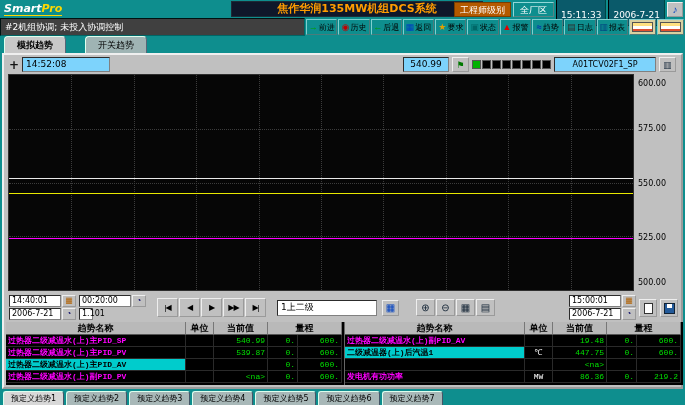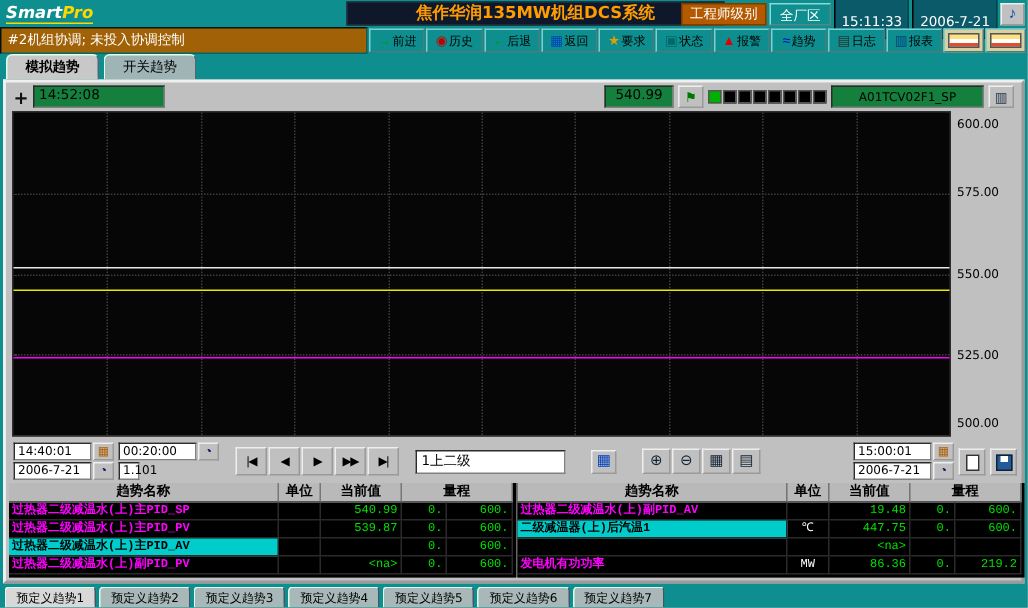--- a/index.html
+++ b/index.html
@@ -13,38 +13,38 @@
   .logo .pro { color:#ffd800; }
   .title-bar { position:absolute; left:231px; top:1px; width:252px; height:16px; background:#0f172a; border:1px solid #1d2b36; color:#ff9c00; font-size:11px; font-weight:bold; text-align:center; line-height:14px; white-space:nowrap; }
   .header-right { position:absolute; right:2px; top:1px; height:16px; display:flex; gap:2px; align-items:center; }
   .badge-level { background:#b35900; color:#fff; font-size:9px; padding:1px 5px; height:15px; line-height:13px; border:1px solid #7a3d00; }
   .area-btn { background:#0e8e8e; border:1px outset #8fd8d8; color:#fff; font-size:9px; padding:1px 6px; height:15px; line-height:12px; cursor:pointer; }
   .dtbox { background:#0a5a6a; border:1px inset #044; color:#fff; font-size:9px; padding:16px 4px; height:32px; line-height:12px; white-space:nowrap; }
   .speaker-btn { width:16px; height:15px; background:#c0c0c0; border:1px outset #eee; color:#0040c0; font-size:10px; line-height:13px; text-align:center; cursor:pointer; }
 
   
   .status-row { position:absolute; left:0; top:18px; width:685px; height:18px; display:flex; }
-  .status-msg { width:245px; background:#a16207; border:1px inset #066; color:#fff; font-size:9px; line-height:16px; padding-left:4px; white-space:nowrap; overflow:hidden; }
+  .status-msg { width:305px; background:#404040; border:1px inset #066; color:#fff; font-size:9px; line-height:16px; padding-left:4px; white-space:nowrap; overflow:hidden; }
   .toolbar { flex:1; display:flex; gap:1px; padding:1px; }
   .tb { flex:1; display:flex; flex-direction:row; align-items:center; justify-content:center; gap:1px; background:#0e8e8e; border:1px outset #7fcfcf; font-size:8px; color:#000; cursor:pointer; white-space:nowrap; padding:0; }
   .tbi { font-size:9px; line-height:1; }
   .thumb-btn { width:27px; border:1px outset #7fcfcf; background:#d8d0a0; cursor:pointer; position:relative; }
   .thumb-btn .mini-screen { position:absolute; left:2px; top:2px; right:2px; bottom:2px; background:linear-gradient(180deg,#ffe080 0 40%,#fff 40% 70%,#e05030 70% 100%); border:1px solid #555; }
 
   
-  .view-tabs { position:absolute; left:4px; top:36px; height:17px; display:flex; gap:3px; }
+  .view-tabs { position:absolute; left:4px; top:36px; height:17px; display:flex; gap:19px; }
   .vtab { font-size:9px; padding:2px 12px 0; background:#9fb4b4; border:1px solid #4c6; border-color:#dfe #567 #888 #dfe; border-bottom:none; border-radius:4px 4px 0 0; color:#000; cursor:pointer; line-height:13px; }
   .vtab.active { background:#c8c8c8; font-weight:bold; z-index:3; position:relative; }
 
   
   .main-panel { position:absolute; left:2px; top:53px; width:681px; height:336px; background:#c0c0c0; border:2px outset #efefef; }
 
   .chart-header { position:absolute; left:2px; top:1px; right:2px; height:17px; display:flex; align-items:center; gap:3px; padding:0 3px; }
   .crosshair { font-size:12px; font-weight:bold; color:#111; line-height:1; }
-  .sunken { background:#15803d; border:1px inset #808080; font-size:9px; padding:0 3px; height:15px; line-height:13px; color:#000; white-space:nowrap; }
+  .sunken { background:#7dd3fc; border:1px inset #808080; font-size:9px; padding:0 3px; height:15px; line-height:13px; color:#000; white-space:nowrap; }
   .cursor-time { width:88px; }
   .cursor-value { margin-left:auto; width:46px; text-align:center; }
   .flag-btn { width:17px; height:15px; border:1px outset #eee; background:#c0c0c0; font-size:9px; color:#007800; line-height:12px; text-align:center; cursor:pointer; padding:0; }
   .pen-squares { display:flex; gap:1px; }
   .pen { width:9px; height:9px; border:1px solid #555; background:#000; cursor:pointer; }
   .pen.active { background:#00b000; }
   .tag-box { width:102px; text-align:center; font-size:8px; }
   .chart-small-btn { width:17px; height:15px; border:1px outset #eee; background:#c0c0c0; font-size:9px; line-height:12px; text-align:center; cursor:pointer; padding:0; color:#234; }
 
   .plot { position:absolute; left:4px; top:19px; width:626px; height:217px; background:#060606; border:1px solid #2e2e2e; cursor:crosshair; }
@@ -57,21 +57,21 @@
   
   .playback { position:absolute; left:2px; top:239px; width:675px; height:27px; display:flex; align-items:center; gap:3px; padding:0 3px; }
   .pb-col { display:flex; flex-direction:column; gap:1px; }
   .pb-row { display:flex; gap:1px; align-items:center; }
   .mini { background:#fff; border:1px inset #808080; font-size:8px; padding:0 2px; height:12px; line-height:10px; color:#000; white-space:nowrap; }
   .t60 { width:52px; } .t46 { width:14px; }
   .ibtn { width:14px; height:12px; border:1px outset #eee; background:#c0c0c0; font-size:8px; line-height:10px; text-align:center; cursor:pointer; padding:0; }
   .ical { color:#b06000; } .iclk { color:#006; }
   .pbtns { display:flex; gap:1px; margin-left:8px; }
   .pbtn { width:21px; height:19px; border:1px outset #eee; background:#c0c0c0; font-size:8px; line-height:17px; text-align:center; cursor:pointer; padding:0; letter-spacing:-1px; }
-  .group-wrap { display:flex; gap:17px; margin-left:8px; align-items:center; }
+  .group-wrap { display:flex; gap:5px; margin-left:8px; align-items:center; }
   .group-input { width:100px; height:16px; background:#fff; border:1px inset #808080; font-size:9px; padding:0 3px; font-family:inherit; }
   .gsel { width:17px; height:16px; border:1px outset #eee; background:#c0c0c0; color:#0040c0; font-size:10px; line-height:14px; text-align:center; cursor:pointer; padding:0; }
   .zbtns { display:flex; gap:1px; margin-left:14px; }
   .zbtn { width:19px; height:17px; border:1px outset #eee; background:#c0c0c0; font-size:10px; line-height:15px; text-align:center; cursor:pointer; padding:0; color:#123; }
   .pb-right { margin-left:auto; display:flex; gap:3px; align-items:center; }
   .file-btn { width:18px; height:18px; border:1px outset #eee; background:#c0c0c0; cursor:pointer; position:relative; padding:0; }
   .page-ico { position:absolute; left:4px; top:3px; width:9px; height:11px; background:#fff; border:1px solid #333; }
   .disk-ico { position:absolute; left:3px; top:3px; width:11px; height:11px; background:#235a9a; border:1px solid #123; }
   .disk-ico::before { content:""; position:absolute; left:2px; top:0; width:5px; height:4px; background:#fff; }
 

